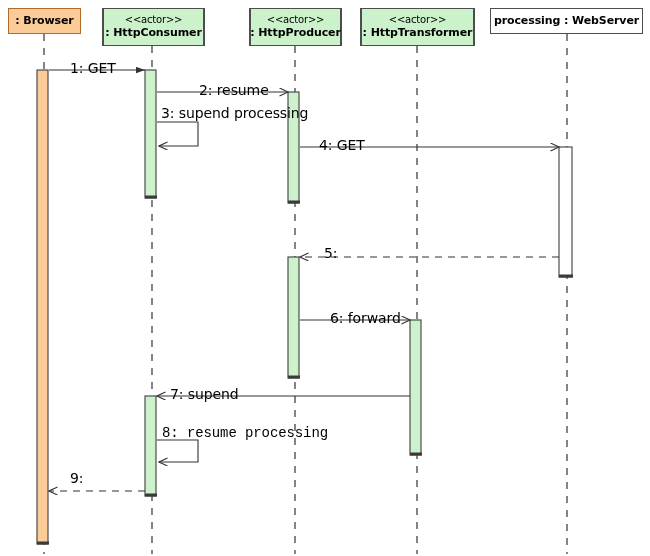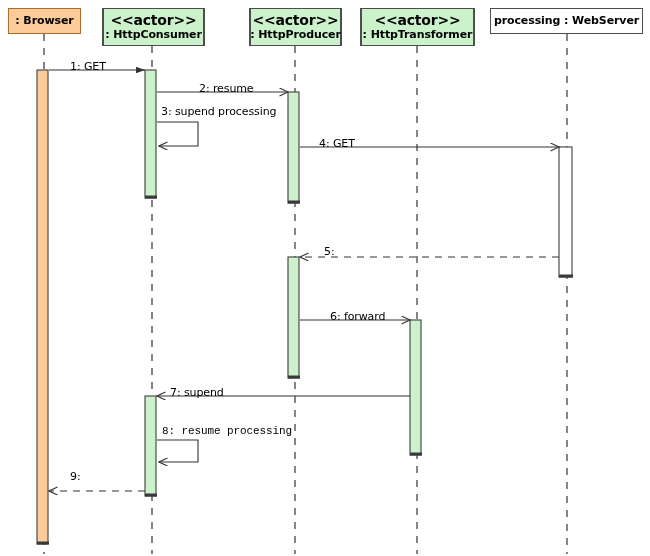--- a/index.html
+++ b/index.html
@@ -37,35 +37,35 @@
     align-items: center;
     justify-content: center;
     text-align: center;
     line-height: 1.05;
   }
   .lifeline-header-box.actor-box {
     border: 1px solid #4d4d4d;
     box-shadow: inset 2px 0 0 -1px #4d4d4d, inset -2px 0 0 -1px #4d4d4d;
   }
   .stereotype {
-    font-size: 14px;
-    font-weight: bold;
+    font-size: 10px;
+    font-weight: normal;
     color: #000000;
     letter-spacing: -0.2px;
     margin-bottom: 1px;
   }
   .obj-name {
     font-size: 11px;
     font-weight: bold;
     color: #000000;
     letter-spacing: -0.1px;
   }
   .msg-label {
     position: absolute;
-    font-size: 11px;
+    font-size: 14px;
     color: #000000;
     white-space: nowrap;
     letter-spacing: -0.1px;
     text-align: right;
   }
 </style>
 </head>
 <body>
 
 <div id="diagram-root">

